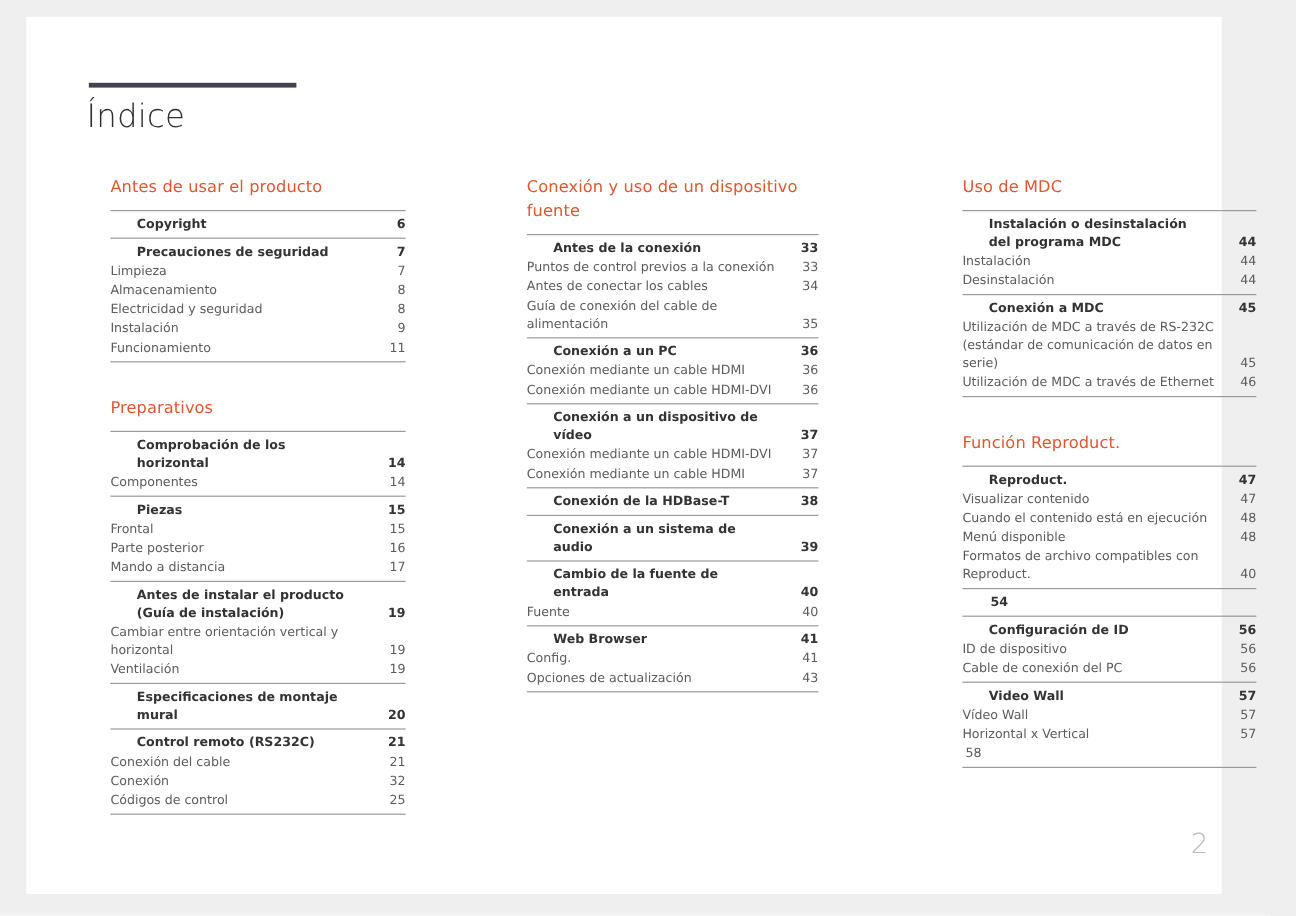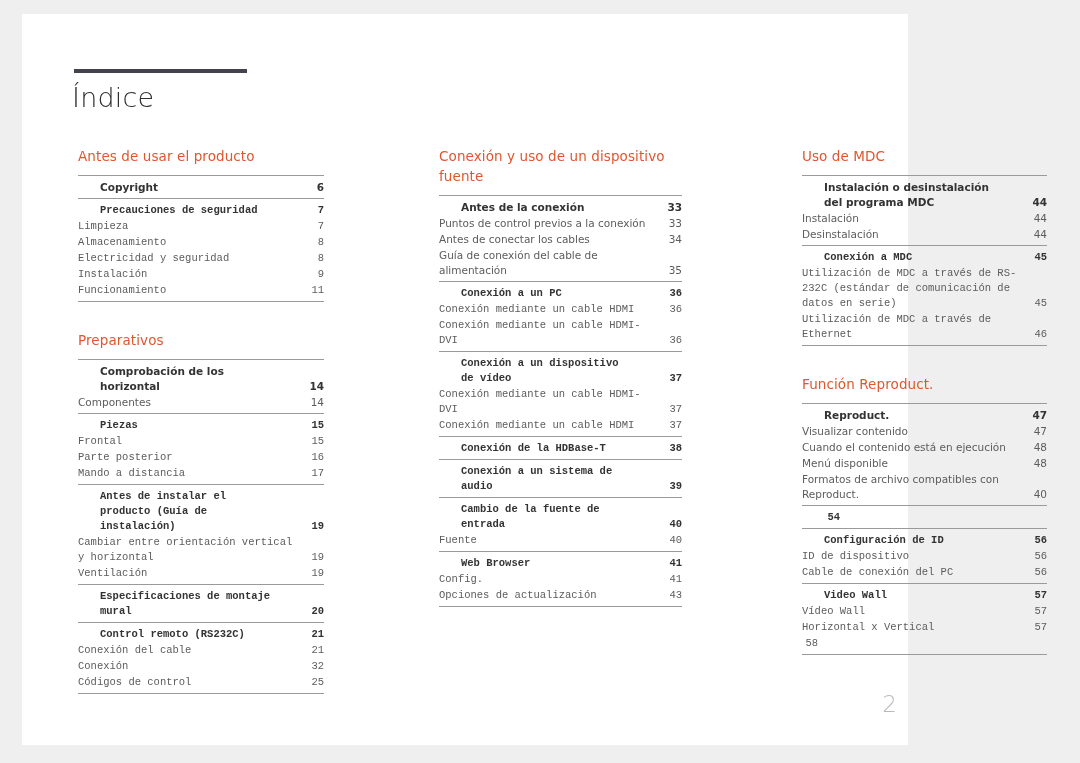--- a/index.html
+++ b/index.html
@@ -10,21 +10,21 @@
     width: 1080px;
     height: 763px;
     background: #efefef;
     font-family: "DejaVu Sans", sans-serif;
     overflow: hidden;
   }
   .page {
     position: absolute;
     left: 22px;
     top: 14px;
-    width: 886px;
+    width: 996px;
     height: 731px;
     background: #ffffff;
   }
 
   
   .title-rule {
     position: absolute;
     left: 52px;
     top: 55px;
     width: 173px;
@@ -46,21 +46,21 @@
   .columns {
     position: absolute;
     left: 30px;
     top: 132px;
     width: 1000px;
   }
   .col {
     position: absolute;
     top: 0;
   }
-  .col-1 { left: 26px;  width: 246px; }
+  .col-1 { left: 40px;  width: 246px; }
   .col-2 { left: 387px; width: 243px; }
   .col-3 { left: 750px; width: 245px; }
 
   .sec-heading {
     color: #e0562f;
     font-size: 13.5px;
     font-weight: 400;
     line-height: 20px;
     margin: 0 0 9px 0;
     letter-spacing: 0.1px;
@@ -72,21 +72,20 @@
   .group {
     border-top: 1px solid #9a9a9a;
     padding-top: 3px;
     padding-bottom: 3px;
   }
   .group.last {
     border-bottom: 1px solid #9a9a9a;
   }
   .group + .group {
     margin-top: 0;
-    font-family: Liberation Mono, monospace;
   }
 
   .entry {
     display: flex;
     align-items: flex-end;
     justify-content: space-between;
     font-size: 10.5px;
     line-height: 15px;
     padding: 0.5px 0;
   }

